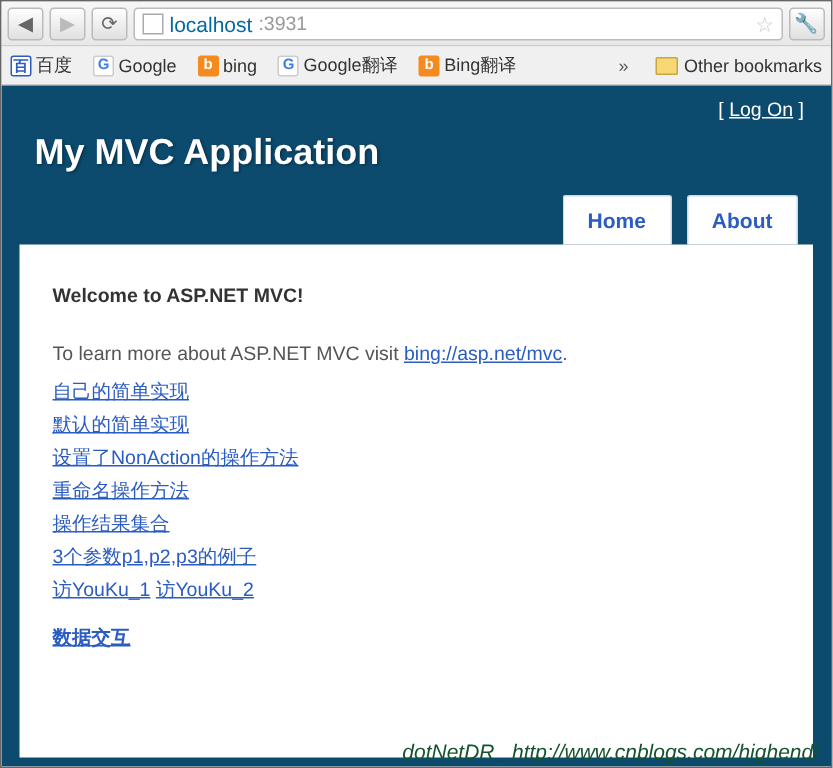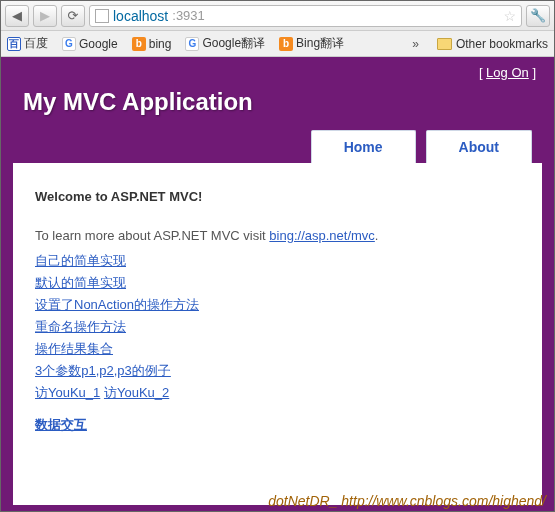--- a/index.html
+++ b/index.html
@@ -17,33 +17,33 @@
 .bm { display:flex; align-items:center; gap:3px; color:#333; white-space:nowrap; }
 .bm .fav { width:14px; height:14px; display:inline-flex; align-items:center; justify-content:center; font-size:10px; font-weight:bold; border-radius:2px; }
 .fav.baidu { background:#fff; border:1px solid #2b5cc2; color:#2b5cc2; }
 .fav.google { background:#fff; border:1px solid #ccc; }
 .fav.bing { background:#f58a1f; color:#fff; }
 .fav.gt { background:#fff; border:1px solid #ccc; }
 .fav.bt { background:#f58a1f; color:#fff; }
 .chev { margin-left:auto; color:#555; font-size:12px; padding:0 4px; }
 .folder { width:15px; height:12px; background:#f8d775; border:1px solid #c9a641; border-radius:1px; display:inline-block; }
 .other { display:flex; align-items:center; gap:4px; color:#333; }
-.page { background:#701a75; padding:0; height:calc(100% - 56px); position:relative; }
+.page { background:#0c4a6e; padding:0; height:calc(100% - 56px); position:relative; }
 .logondisplay { text-align:right; padding:8px 18px 0 0; color:#fff; font-size:13px; }
 .logondisplay a { color:#fff; text-decoration:underline; }
 .apptitle { color:#fff; font-size:24px; font-weight:bold; padding:8px 0 14px 22px; text-shadow:1px 1px 2px rgba(0,0,0,0.35); }
 .menu { display:flex; justify-content:flex-end; gap:10px; padding:0 22px; }
-.menu a { background:#fff; color:#2b5cc2; font-weight:bold; font-size:14px; padding:8px 32px; border:1px solid #cfd8e6; border-bottom:none; border-radius:2px 2px 0 0; text-decoration:none; }
+.menu a { background:#fff; color:#2b5cc2; font-weight:bold; font-size:14px; padding:8px 16px; border:1px solid #cfd8e6; border-bottom:none; border-radius:2px 2px 0 0; text-decoration:none; }
 .main { background:#fff; margin:0 12px; padding:26px 22px 10px 22px; height:calc(100% - 112px); overflow:hidden; }
 .main h2 { font-size:13px; color:#333; margin-bottom:22px; font-weight:bold; }
 .main p { color:#555; margin-bottom:6px; line-height:1.55; }
 .main a.mvc { color:#2b5cc2; text-decoration:underline; }
 .linklist a { color:#2b5cc2; text-decoration:underline; display:inline; }
 .linkrow { margin-bottom:4px; }
-.watermark { position:absolute; bottom:2px; right:8px; color:#a16207; font-size:14px; font-style:italic; font-family:Verdana,sans-serif; pointer-events:none;margin-left:48px; }
+.watermark { position:absolute; bottom:2px; right:8px; color:#14532d; font-size:14px; font-style:italic; font-family:Verdana,sans-serif; pointer-events:none;margin-left:48px; }
 .g-b { color:#3b7ded; }
 </style>
 </head>
 <body>
 
 <div class="toolbar">
   <div class="nav-btn">◀</div>
   <div class="nav-btn disabled">▶</div>
   <div class="nav-btn">⟳</div>
   <div class="omnibox">

